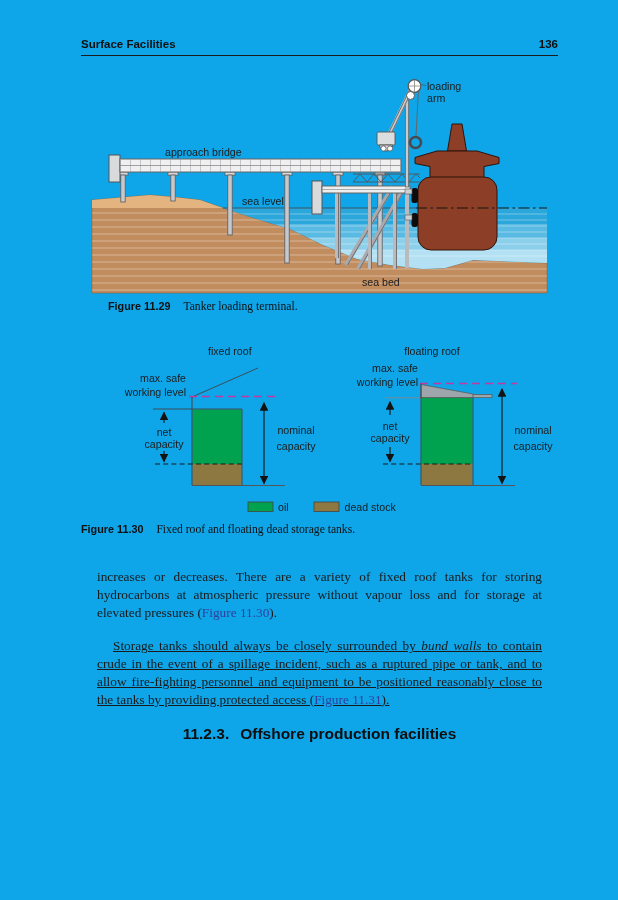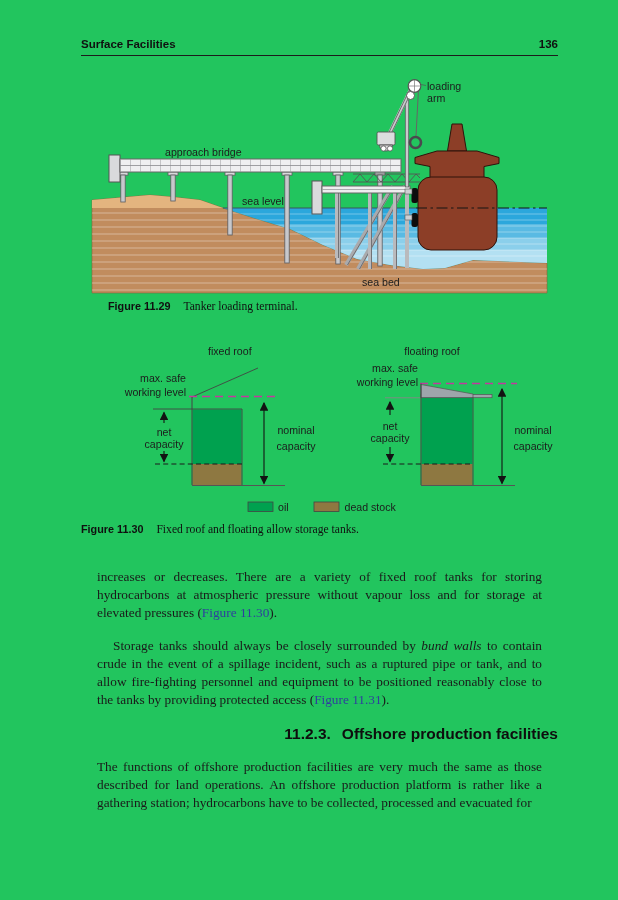--- a/index.html
+++ b/index.html
@@ -1,35 +1,35 @@
 <!DOCTYPE html>
 <html><head>
 <meta charset="utf-8">
 <style>
   html,body{margin:0;padding:0;background:#ffffff;}
-  .page{position:relative;width:618px;height:900px;background:#22c55e;overflow:hidden;
+  .page{position:relative;width:618px;height:900px;background:#0ea5e9;overflow:hidden;
         font-family:"Liberation Serif",serif;color:#191919;}
   .runhead{position:absolute;top:38px;left:81px;width:477px;display:flex;
            justify-content:space-between;font-family:"Liberation Sans",sans-serif;
            font-weight:700;font-size:11.5px;color:#101010;}
   .rule{position:absolute;top:55px;left:81px;width:477px;height:1px;background:#1c1c1c;}
   .fig1{position:absolute;top:72px;left:90px;}
   .fig2{position:absolute;top:345px;left:80px;}
   .cap{position:absolute;left:81px;font-size:11.6px;color:#101010;}
   .cap1{top:300px;padding-left:27px;}
   .cap2{top:523px;}
   .cap-label{font-family:"Liberation Sans",sans-serif;font-weight:700;font-size:10.8px;margin-right:13px;}
   .bodytext{position:absolute;top:552px;left:81px;width:477px;font-size:13.3px;
             line-height:17.8px;text-align:justify;color:#1a1a1a;}
   .bodytext p{margin:16px;}
-  .ind{text-indent:16px;}
+  .ind{text-indent:16px;text-decoration:underline;}
   .ref{color:#2f3f9e;cursor:pointer;}
   .it{font-style:italic;}
   h2.sect{font-family:"Liberation Sans",sans-serif;font-size:15.5px;font-weight:700;
-          color:#0e0e0e;margin:15px 0 9px 0;text-align:right;}
+          color:#0e0e0e;margin:15px 0 9px 0;text-align:center;}
   h2.sect .num{margin-right:11px;}
   svg text{font-family:"Liberation Sans",sans-serif;font-size:10.6px;fill:#1c1c1c;}
 </style>
 </head>
 <body>
 
 <div class="page">
 
   <div class="runhead">
     <span>Surface Facilities</span>
@@ -235,23 +235,22 @@
 
     <g>
       <rect x="168" y="157" width="25" height="9.5" stroke="#444" stroke-width="0.8" fill="#00a14f"></rect>
       <text x="198" y="166">oil</text>
       <rect x="234" y="157" width="25" height="9.5" stroke="#444" stroke-width="0.8" fill="#8e7841"></rect>
       <text x="264.5" y="166">dead stock</text>
     </g>
   </svg>
 
   <div class="cap cap2">
-    <span class="cap-label">Figure 11.30</span><span>Fixed roof and floating allow storage tanks.</span>
+    <span class="cap-label">Figure 11.30</span><span>Fixed roof and floating dead storage tanks.</span>
   </div>
 
   <div class="bodytext">
     <p><span>increases or decreases. There are a variety of fixed roof tanks for storing hydrocarbons at atmospheric pressure without vapour loss and for storage at elevated pressures (</span><span class="ref">Figure 11.30</span><span>).</span></p>
     <p class="ind"><span>Storage tanks should always be closely surrounded by </span><span class="it">bund walls</span><span> to contain crude in the event of a spillage incident, such as a ruptured pipe or tank, and to allow fire-fighting personnel and equipment to be positioned reasonably close to the tanks by providing protected access (</span><span class="ref">Figure 11.31</span><span>).</span></p>
     <h2 class="sect"><span class="num">11.2.3.</span><span>Offshore production facilities</span></h2>
-    <p>The functions of offshore production facilities are very much the same as those described for land operations. An offshore production platform is rather like a gathering station; hydrocarbons have to be collected, processed and evacuated for</p>
   </div>
 
 </div>
 
 </body></html>

